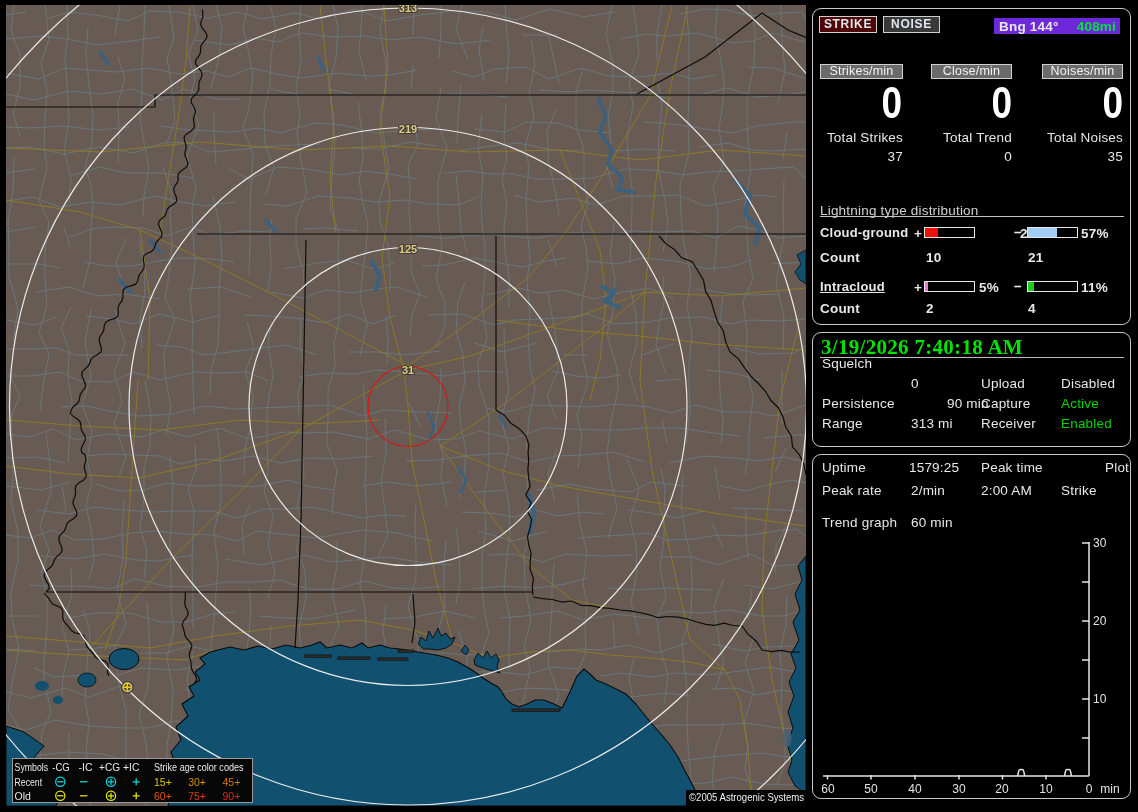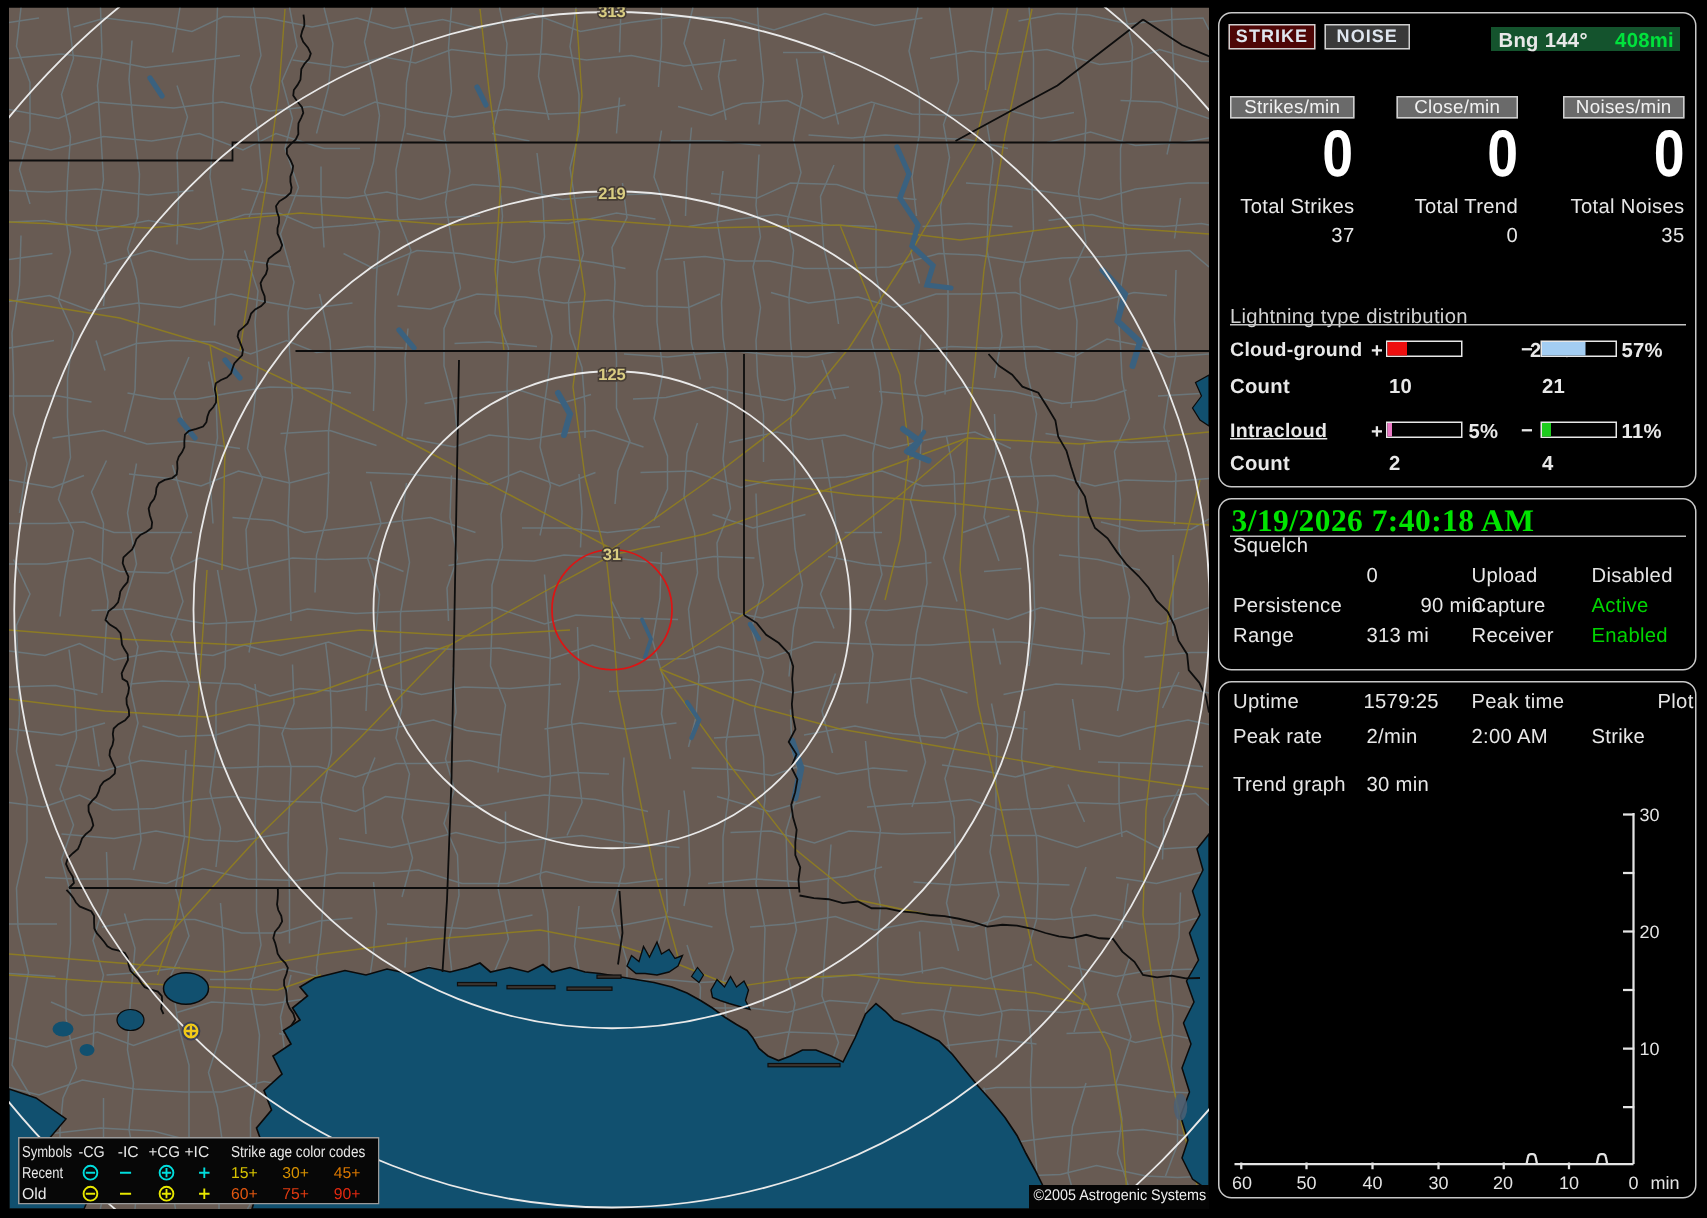--- a/index.html
+++ b/index.html
@@ -404,21 +404,21 @@
 </svg></div>
 <div class="abs" style="left:686px;top:790px;width:120px;height:16px;background:#050505;"></div>
 <div class="t" style="left:689px;top:791.5px;font-size:10.3px;letter-spacing:0;color:#f0f0f0;transform:scaleX(0.93);transform-origin:0 0;">©2005 Astrogenic Systems</div>
 
 <div class="panel" style="top:8px;height:317px;"></div>
 <div class="panel" style="top:332px;height:115px;"></div>
 <div class="panel" style="top:454px;height:345px;"></div>
 
 <div class="btn" style="left:819px;top:16px;width:58px;height:17px;background:#4e0606;">STRIKE</div>
 <div class="btn" style="left:883px;top:16px;width:57px;height:17px;background:#393939;">NOISE</div>
-<div class="abs" style="left:994px;top:18px;width:126px;height:16px;background:#14532d;">
+<div class="abs" style="left:994px;top:18px;width:126px;height:16px;background:#6d28d9;">
   <span class="t b" style="left:5px;top:1px;font-size:13.5px;">Bng 144°</span>
   <span class="t b" style="right:4px;top:1px;color:#00e23c;font-size:13.5px;">408mi</span>
 </div>
 <div class="lbtn" style="left:820px;top:64px;width:83px;">Strikes/min</div>
 <div class="lbtn" style="left:931px;top:64px;width:81px;">Close/min</div>
 <div class="lbtn" style="left:1042px;top:64px;width:81px;">Noises/min</div>
 <div class="bigz" style="left:820px;top:81px;width:82px;">0</div>
 <div class="bigz" style="left:931px;top:81px;width:81px;">0</div>
 <div class="bigz gray" style="left:1042px;top:81px;width:81px;">0</div>
 <div class="t r" style="left:820px;top:130px;width:83px;">Total Strikes</div>
@@ -475,21 +475,21 @@
 
 <div class="t gray" style="left:822px;top:460px;">Uptime</div>
 <div class="t" style="left:909px;top:460px;">1579:25</div>
 <div class="t gray" style="left:981px;top:460px;">Peak time</div>
 <div class="t gray" style="left:1061px;top:460px;margin-left:44px;">Plot</div>
 <div class="t gray" style="left:822px;top:483px;">Peak rate</div>
 <div class="t" style="left:911px;top:483px;">2/min</div>
 <div class="t" style="left:981px;top:483px;">2:00 AM</div>
 <div class="t" style="left:1061px;top:483px;">Strike</div>
 <div class="t gray" style="left:822px;top:515px;">Trend graph</div>
-<div class="t" style="left:911px;top:515px;">30 min</div>
+<div class="t" style="left:911px;top:515px;">60 min</div>
 <div class="abs" style="left:812px;top:454px;width:318px;height:345px;"><svg width="318" height="345" viewBox="0 0 318 345" font-family="Liberation Sans, sans-serif">
 <g stroke="#e4e4e4" stroke-width="1.5" fill="none">
 <path d="M277,88 V322"></path>
 <path d="M11,322 H277"></path>
 <path d="M270,89 H277.5"></path>
         <path d="M270,128 H277.5"></path>
         <path d="M270,167 H277.5"></path>
         <path d="M270,206 H277.5"></path>
         <path d="M270,245 H277.5"></path>
         <path d="M270,284 H277.5"></path>

